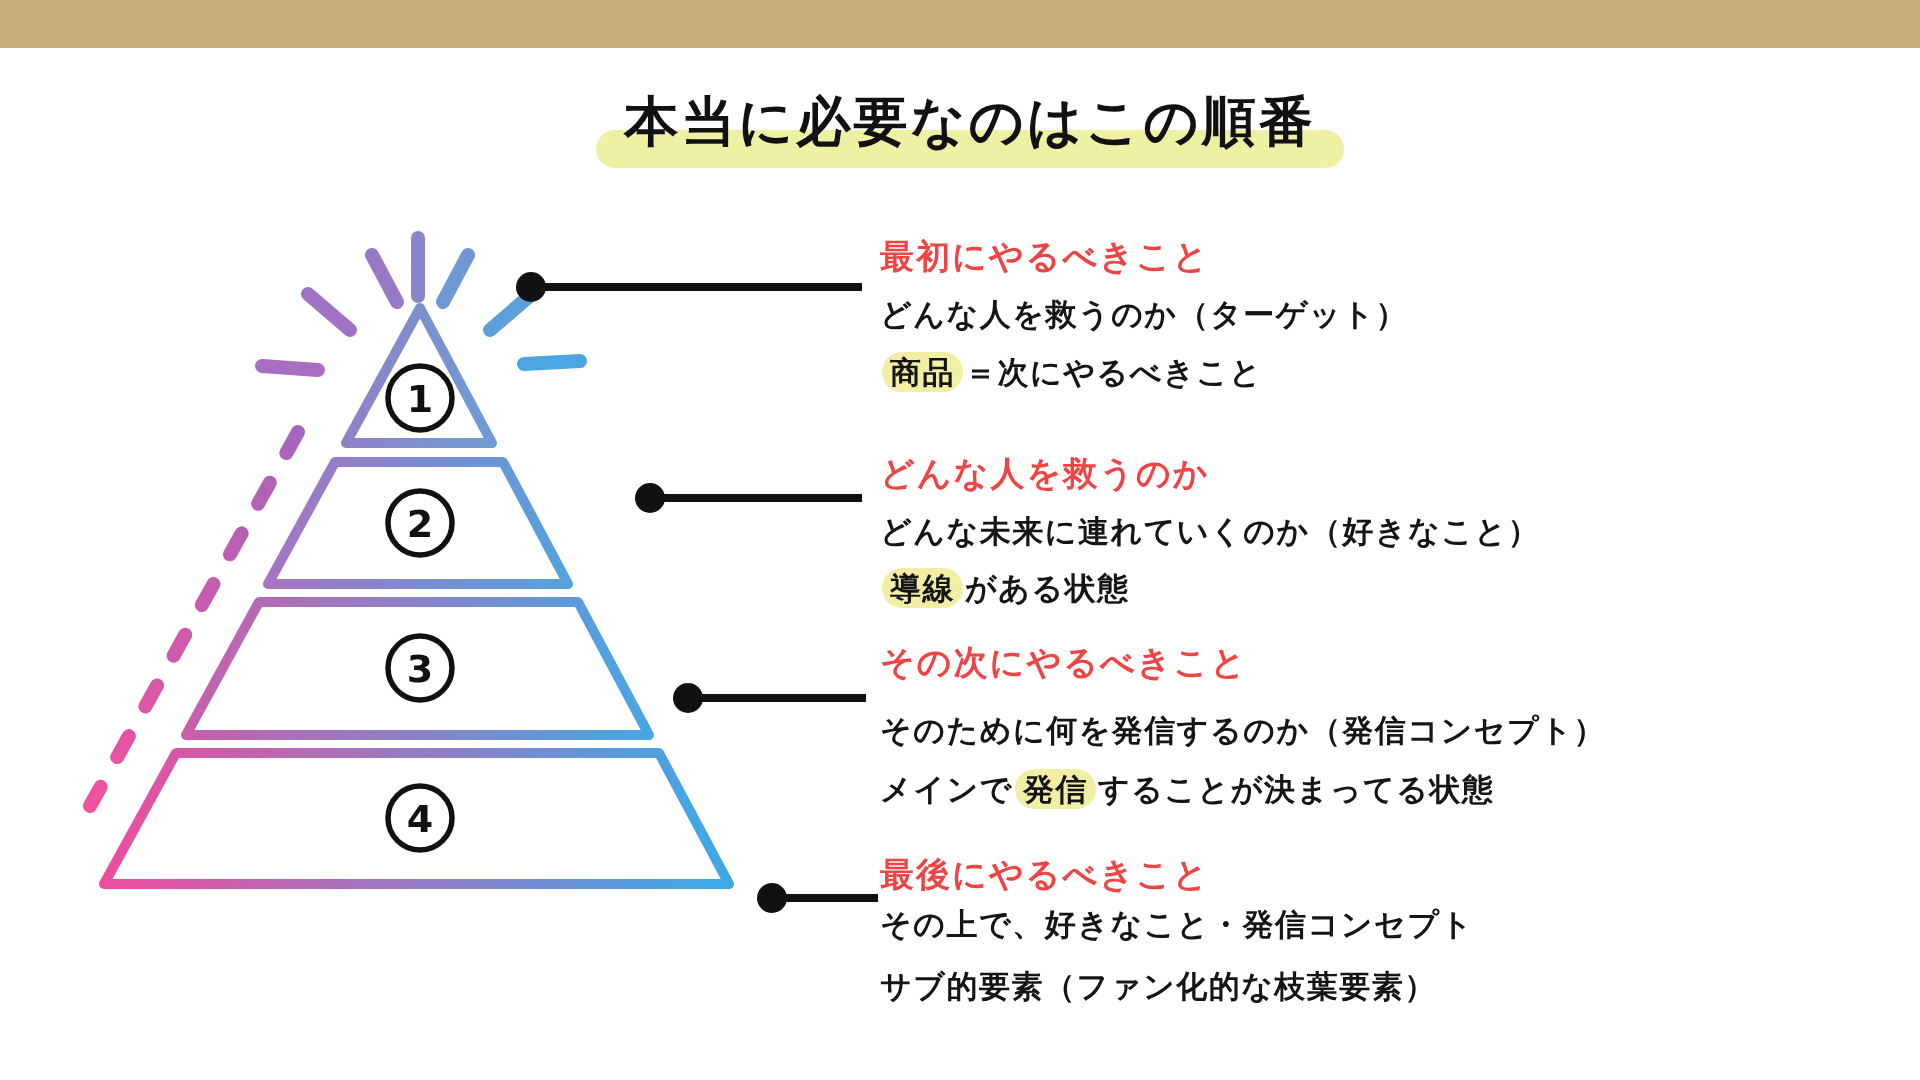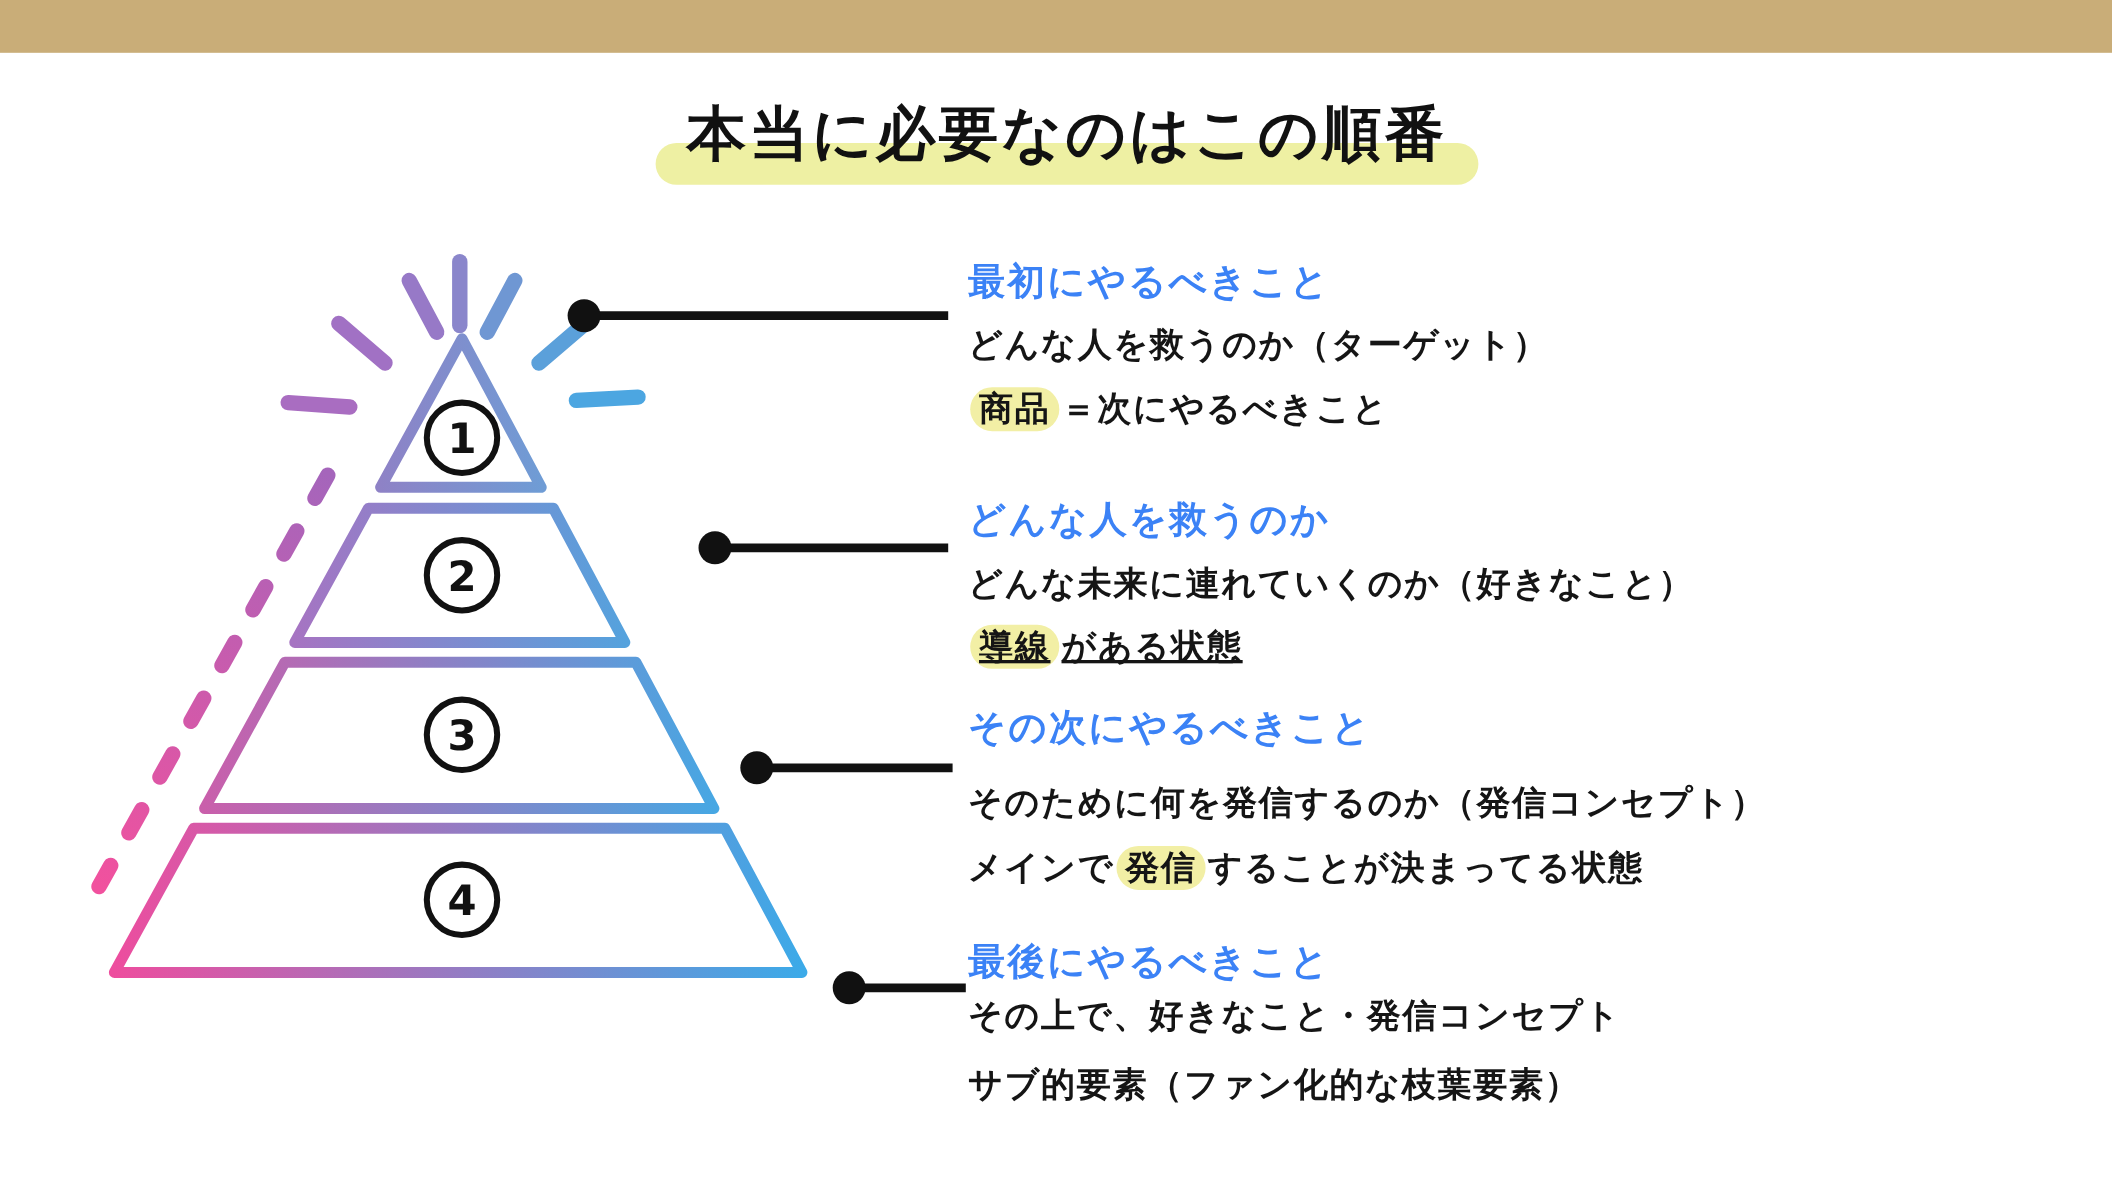--- a/index.html
+++ b/index.html
@@ -14,27 +14,27 @@
   
   .title-wrap{position:absolute;left:0;right:0;top:92px;text-align:center;z-index:2;padding-left:20px;}
   .title-inner{position:relative;display:inline-block;}
   .title-hl{position:absolute;left:-28px;right:-28px;top:38px;height:38px;
             background:#eef0a3;border-radius:19px;z-index:-1;}
   .title-text{font-size:54px;font-weight:800;letter-spacing:3px;color:#111;
               line-height:60px;white-space:nowrap;}
 
   
   .note{position:absolute;left:880px;z-index:2;white-space:nowrap;}
-  .note-header{font-size:34px;font-weight:800;letter-spacing:2px;color:#3b82f6;line-height:40px;}
+  .note-header{font-size:34px;font-weight:800;letter-spacing:2px;color:#ef4444;line-height:40px;}
   .note-line{font-size:31px;font-weight:800;letter-spacing:1.5px;color:#151515;line-height:52px;}
   .hl{background:#f2efa5;border-radius:20px;padding:2px 8px;margin:0 2px;}
   .hl:empty{display:none;}
 
   .b1-h{top:236px;} .b1-l1{top:288px;} .b1-l2{top:346px;}
-  .b2-h{top:453px;} .b2-l1{top:505px;} .b2-l2{top:562px;text-decoration:underline;}
+  .b2-h{top:453px;} .b2-l1{top:505px;} .b2-l2{top:562px;}
   .b3-h{top:642px;} .b3-l1{top:704px;} .b3-l2{top:763px;}
   .b4-h{top:854px;} .b4-l1{top:898px;} .b4-l2{top:960px;text-align:center;}
 </style>
 </head>
 <body>
 
 <div class="topbar"></div>
 
 <svg class="gfx" width="1920" height="1080" viewBox="0 0 1920 1080">
   <defs>

